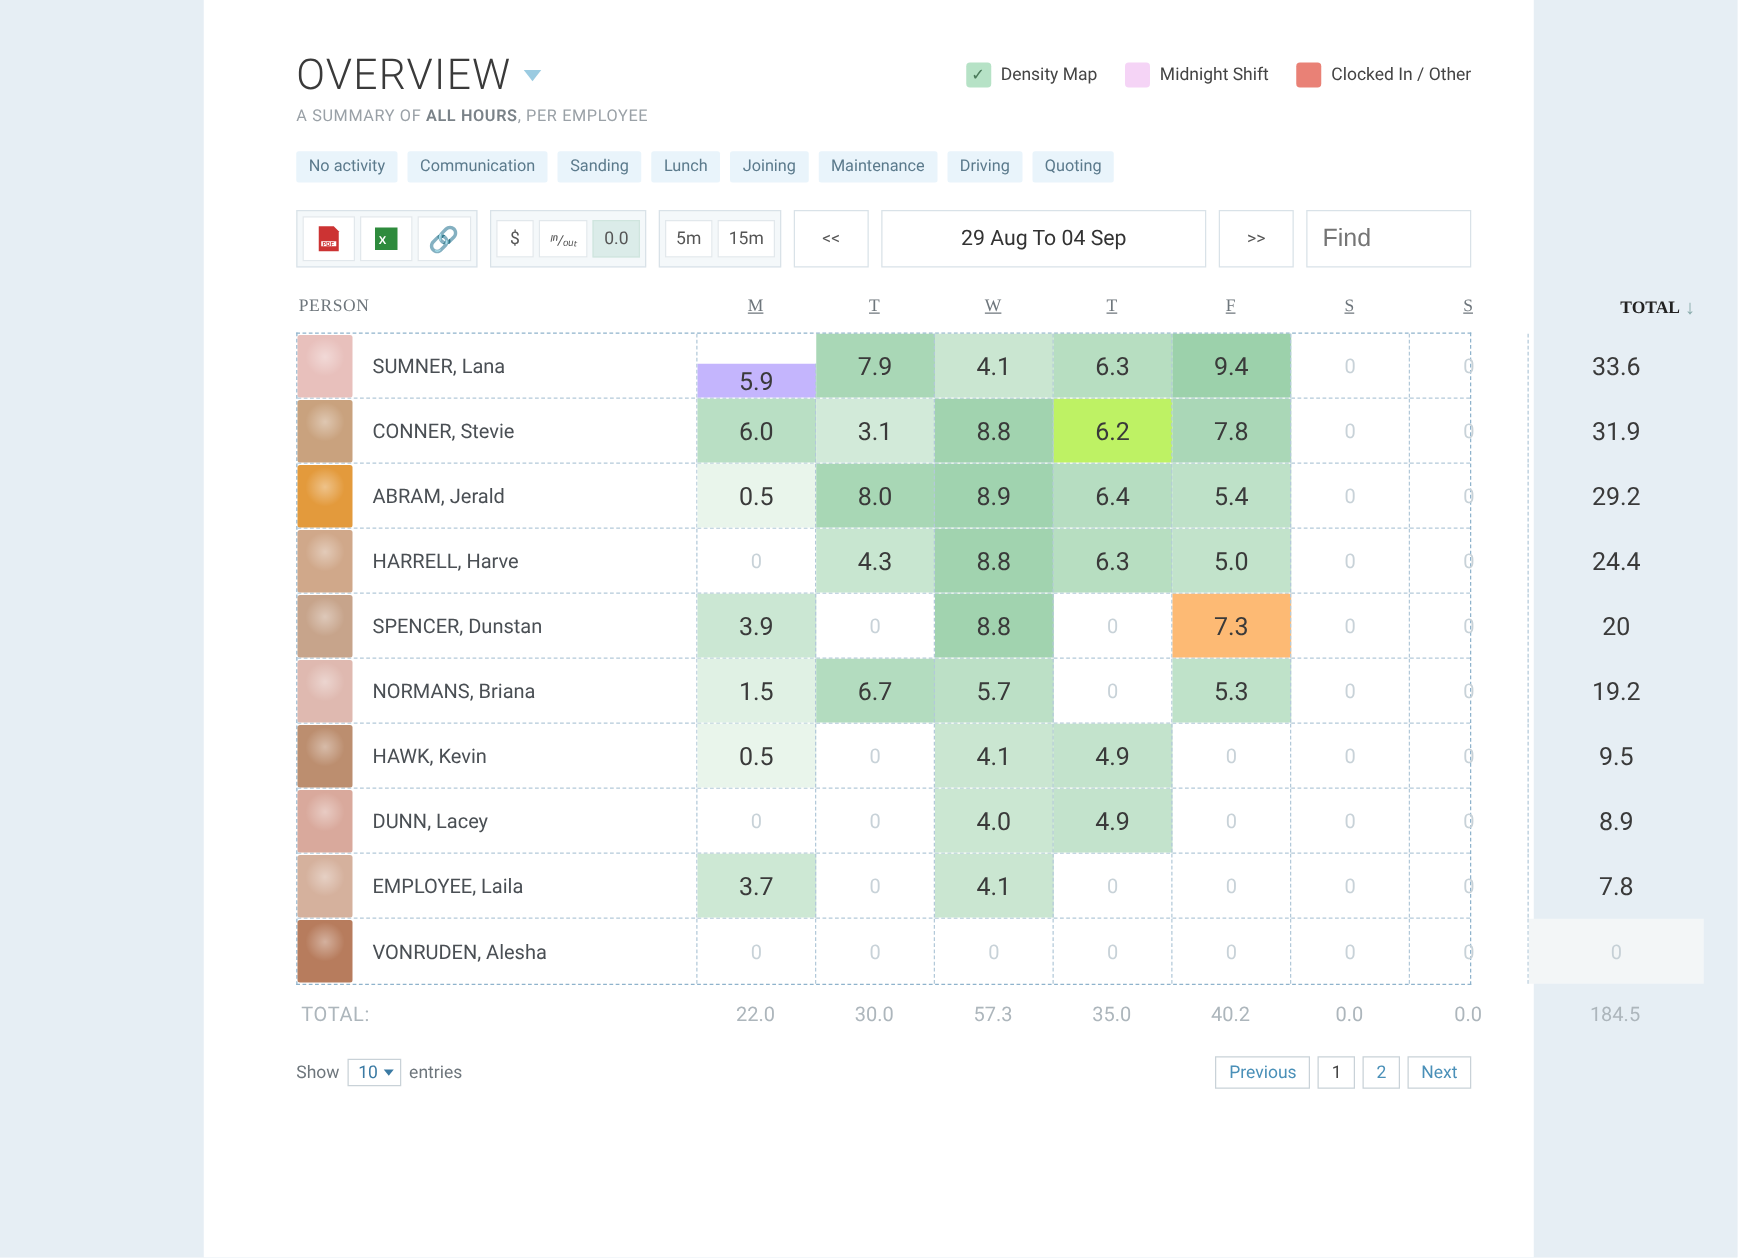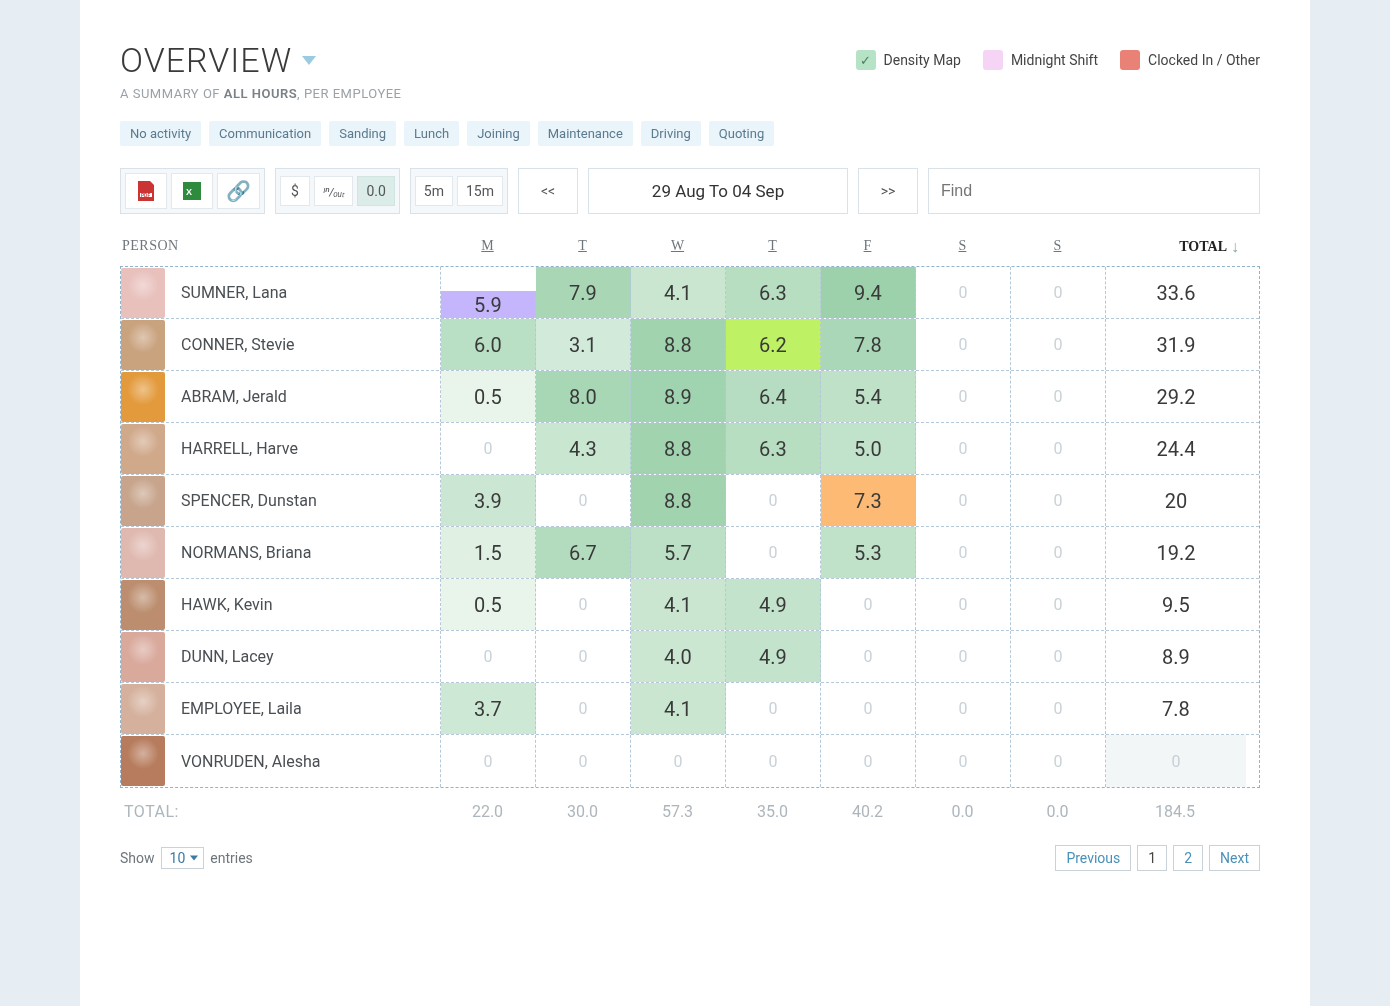--- a/index.html
+++ b/index.html
@@ -12,23 +12,23 @@
   }
   .page {
     width: 1390px;
     min-height: 1006px;
     padding: 0 20px;
     background: linear-gradient(#e6eef4, #e6eef4);
     display: flex;
     justify-content: center;
   }
   .card {
-    width: 1230px;
+    width: 1064px;
     background: #fff;
-    padding: 40px 50px 30px 40px;
+    padding: 40px 50px 30px 74px;
     position: relative;
   }
   
   .header-row { display: flex; justify-content: space-between; align-items: flex-start; }
   .title-block h1 {
     margin: 0;
     font-weight: 300;
     font-size: 34px;
     letter-spacing: 1px;
     color: #3a3a3a;
@@ -89,21 +89,21 @@
     min-width: 30px;
     min-height: 30px;
     cursor: pointer;
   }
   .box.group .inner.active { background: #dbece9; border-color:#cfe5de; }
   .date-range { flex: 0 0 260px; text-align: center; color: #333; font-size: 17px; }
   .nav-btn { width: 60px; text-align: center; cursor: pointer; }
   .find-box { flex: 1; }
   .find-box input {
     border: none; outline: none;
-    width: 100%; font-size: 16px;
+    width: 100%; font-size: 20px;
     color: #b91c1c;
   }
   .pdf-icon, .xls-icon {
     width: 24px; height: 24px;
     display: inline-block;
   }
   .pdf-icon svg, .xls-icon svg { width:24px; height:24px; }
   
   .tbl-wrap { margin-top: 24px; }
   .tbl-head, .tbl-row {

